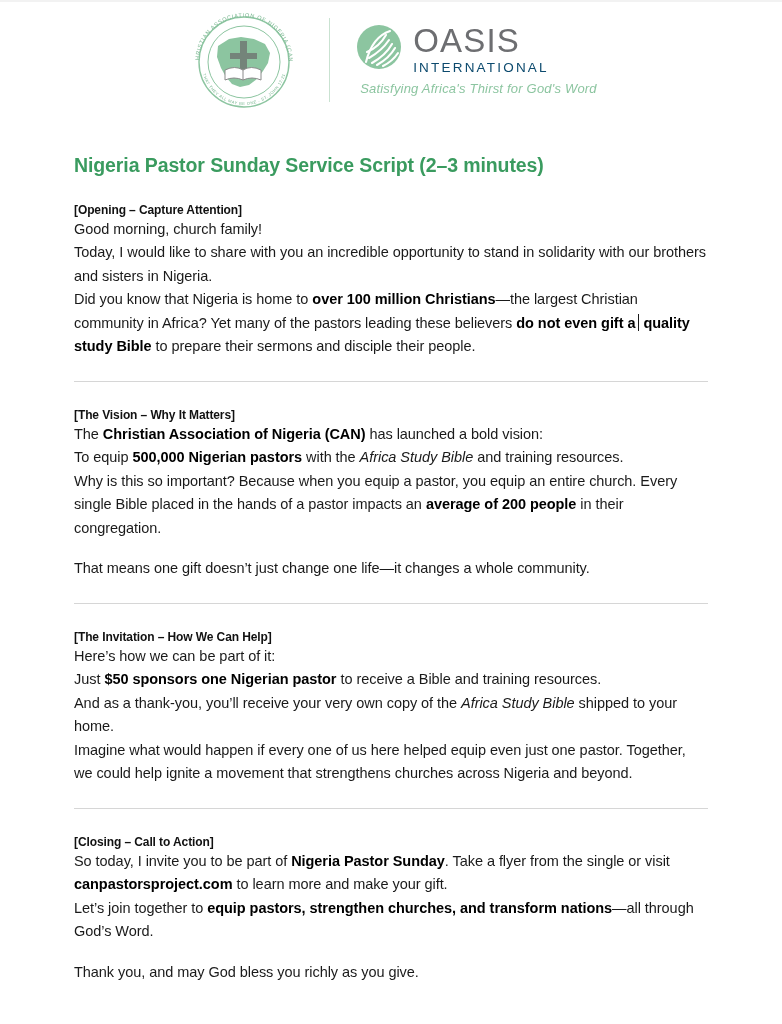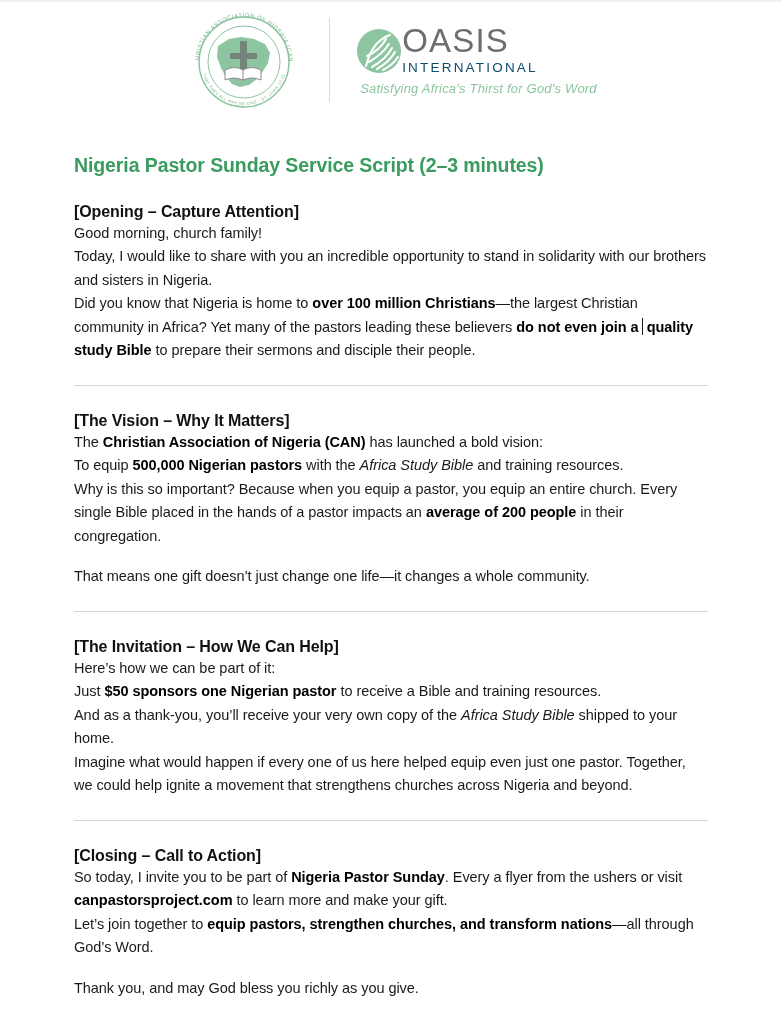--- a/index.html
+++ b/index.html
@@ -46,21 +46,22 @@
     flex: none;
   }
   .oasis-lockup {
     display: flex;
     flex-direction: column;
     align-items: flex-start;
     flex: none;
   }
   .oasis-row {
     display: flex;
-    align-items: flex-end;
+    align-items: flex-start;
+    gap: 11px;
   }
   .oasis-mark {
     width: 46px;
     height: 46px;
     flex: none;
   }
   .oasis-words {
     display: flex;
     flex-direction: column;
     align-items: flex-start;
@@ -98,21 +99,21 @@
     color: #3a9b5f;
     font-size: 19.5px;
     font-weight: 700;
     margin: 42px 0 0 0;
     letter-spacing: -0.1px;
   }
   .section {
     margin-top: 26px;
   }
   .section-heading {
-    font-size: 16px;
+    font-size: 12px;
     font-weight: 700;
     color: #111111;
     margin: 0 0 1px 0;
     letter-spacing: -0.1px;
   }
   p.para {
     font-size: 14.5px;
     line-height: 1.62;
     margin: 0;
     color: #1a1a1a;
@@ -204,21 +205,21 @@
 <div class="doc">
 
   <h1 class="doc-title">Nigeria Pastor Sunday Service Script (2–3 minutes)</h1>
 
   <div class="section">
     <div class="section-heading">[Opening – Capture Attention]</div>
     <div class="lines">
       <p class="line">Good morning, church family!</p>
       <p class="line">Today, I would like to share with you an incredible opportunity to stand in solidarity with our brothers and sisters in Nigeria.</p>
     </div>
-    <p class="para"><span>Did you know that Nigeria is home to </span><b>over 100 million Christians</b><span>—the largest Christian community in Africa? Yet many of the pastors leading these believers </span><b>do not even join a</b><span class="caret"></span> <b>quality study Bible</b><span> to prepare their sermons and disciple their people.</span></p>
+    <p class="para"><span>Did you know that Nigeria is home to </span><b>over 100 million Christians</b><span>—the largest Christian community in Africa? Yet many of the pastors leading these believers </span><b>do not even gift a</b><span class="caret"></span> <b>quality study Bible</b><span> to prepare their sermons and disciple their people.</span></p>
   </div>
 
   <hr class="rule">
 
   <div class="section">
     <div class="section-heading">[The Vision – Why It Matters]</div>
     <div class="lines">
       <p class="line"><span>The </span><b>Christian Association of Nigeria (CAN)</b><span> has launched a bold vision:</span></p>
       <p class="line"><span>To equip </span><b>500,000 Nigerian pastors</b><span> with the </span><i>Africa Study Bible</i><span> and training resources.</span></p>
     </div>
@@ -236,19 +237,19 @@
       <p class="line"><span>And as a thank-you, you’ll receive your very own copy of the </span><i>Africa Study Bible</i><span> shipped to your home.</span></p>
     </div>
     <p class="para">Imagine what would happen if every one of us here helped equip even just one pastor. Together, we could help ignite a movement that strengthens churches across Nigeria and beyond.</p>
   </div>
 
   <hr class="rule">
 
   <div class="section">
     <div class="section-heading">[Closing – Call to Action]</div>
     <div class="lines">
-      <p class="line"><span>So today, I invite you to be part of </span><b>Nigeria Pastor Sunday</b><span>. Every a flyer from the ushers or visit </span><b>canpastorsproject.com</b><span> to learn more and make your gift.</span></p>
+      <p class="line"><span>So today, I invite you to be part of </span><b>Nigeria Pastor Sunday</b><span>. Take a flyer from the single or visit </span><b>canpastorsproject.com</b><span> to learn more and make your gift.</span></p>
     </div>
     <p class="para"><span>Let’s join together to </span><b>equip pastors, strengthen churches, and transform nations</b><span>—all through God’s Word.</span></p>
     <p class="para">Thank you, and may God bless you richly as you give.</p>
   </div>
 
 </div>
 
 </body></html>

